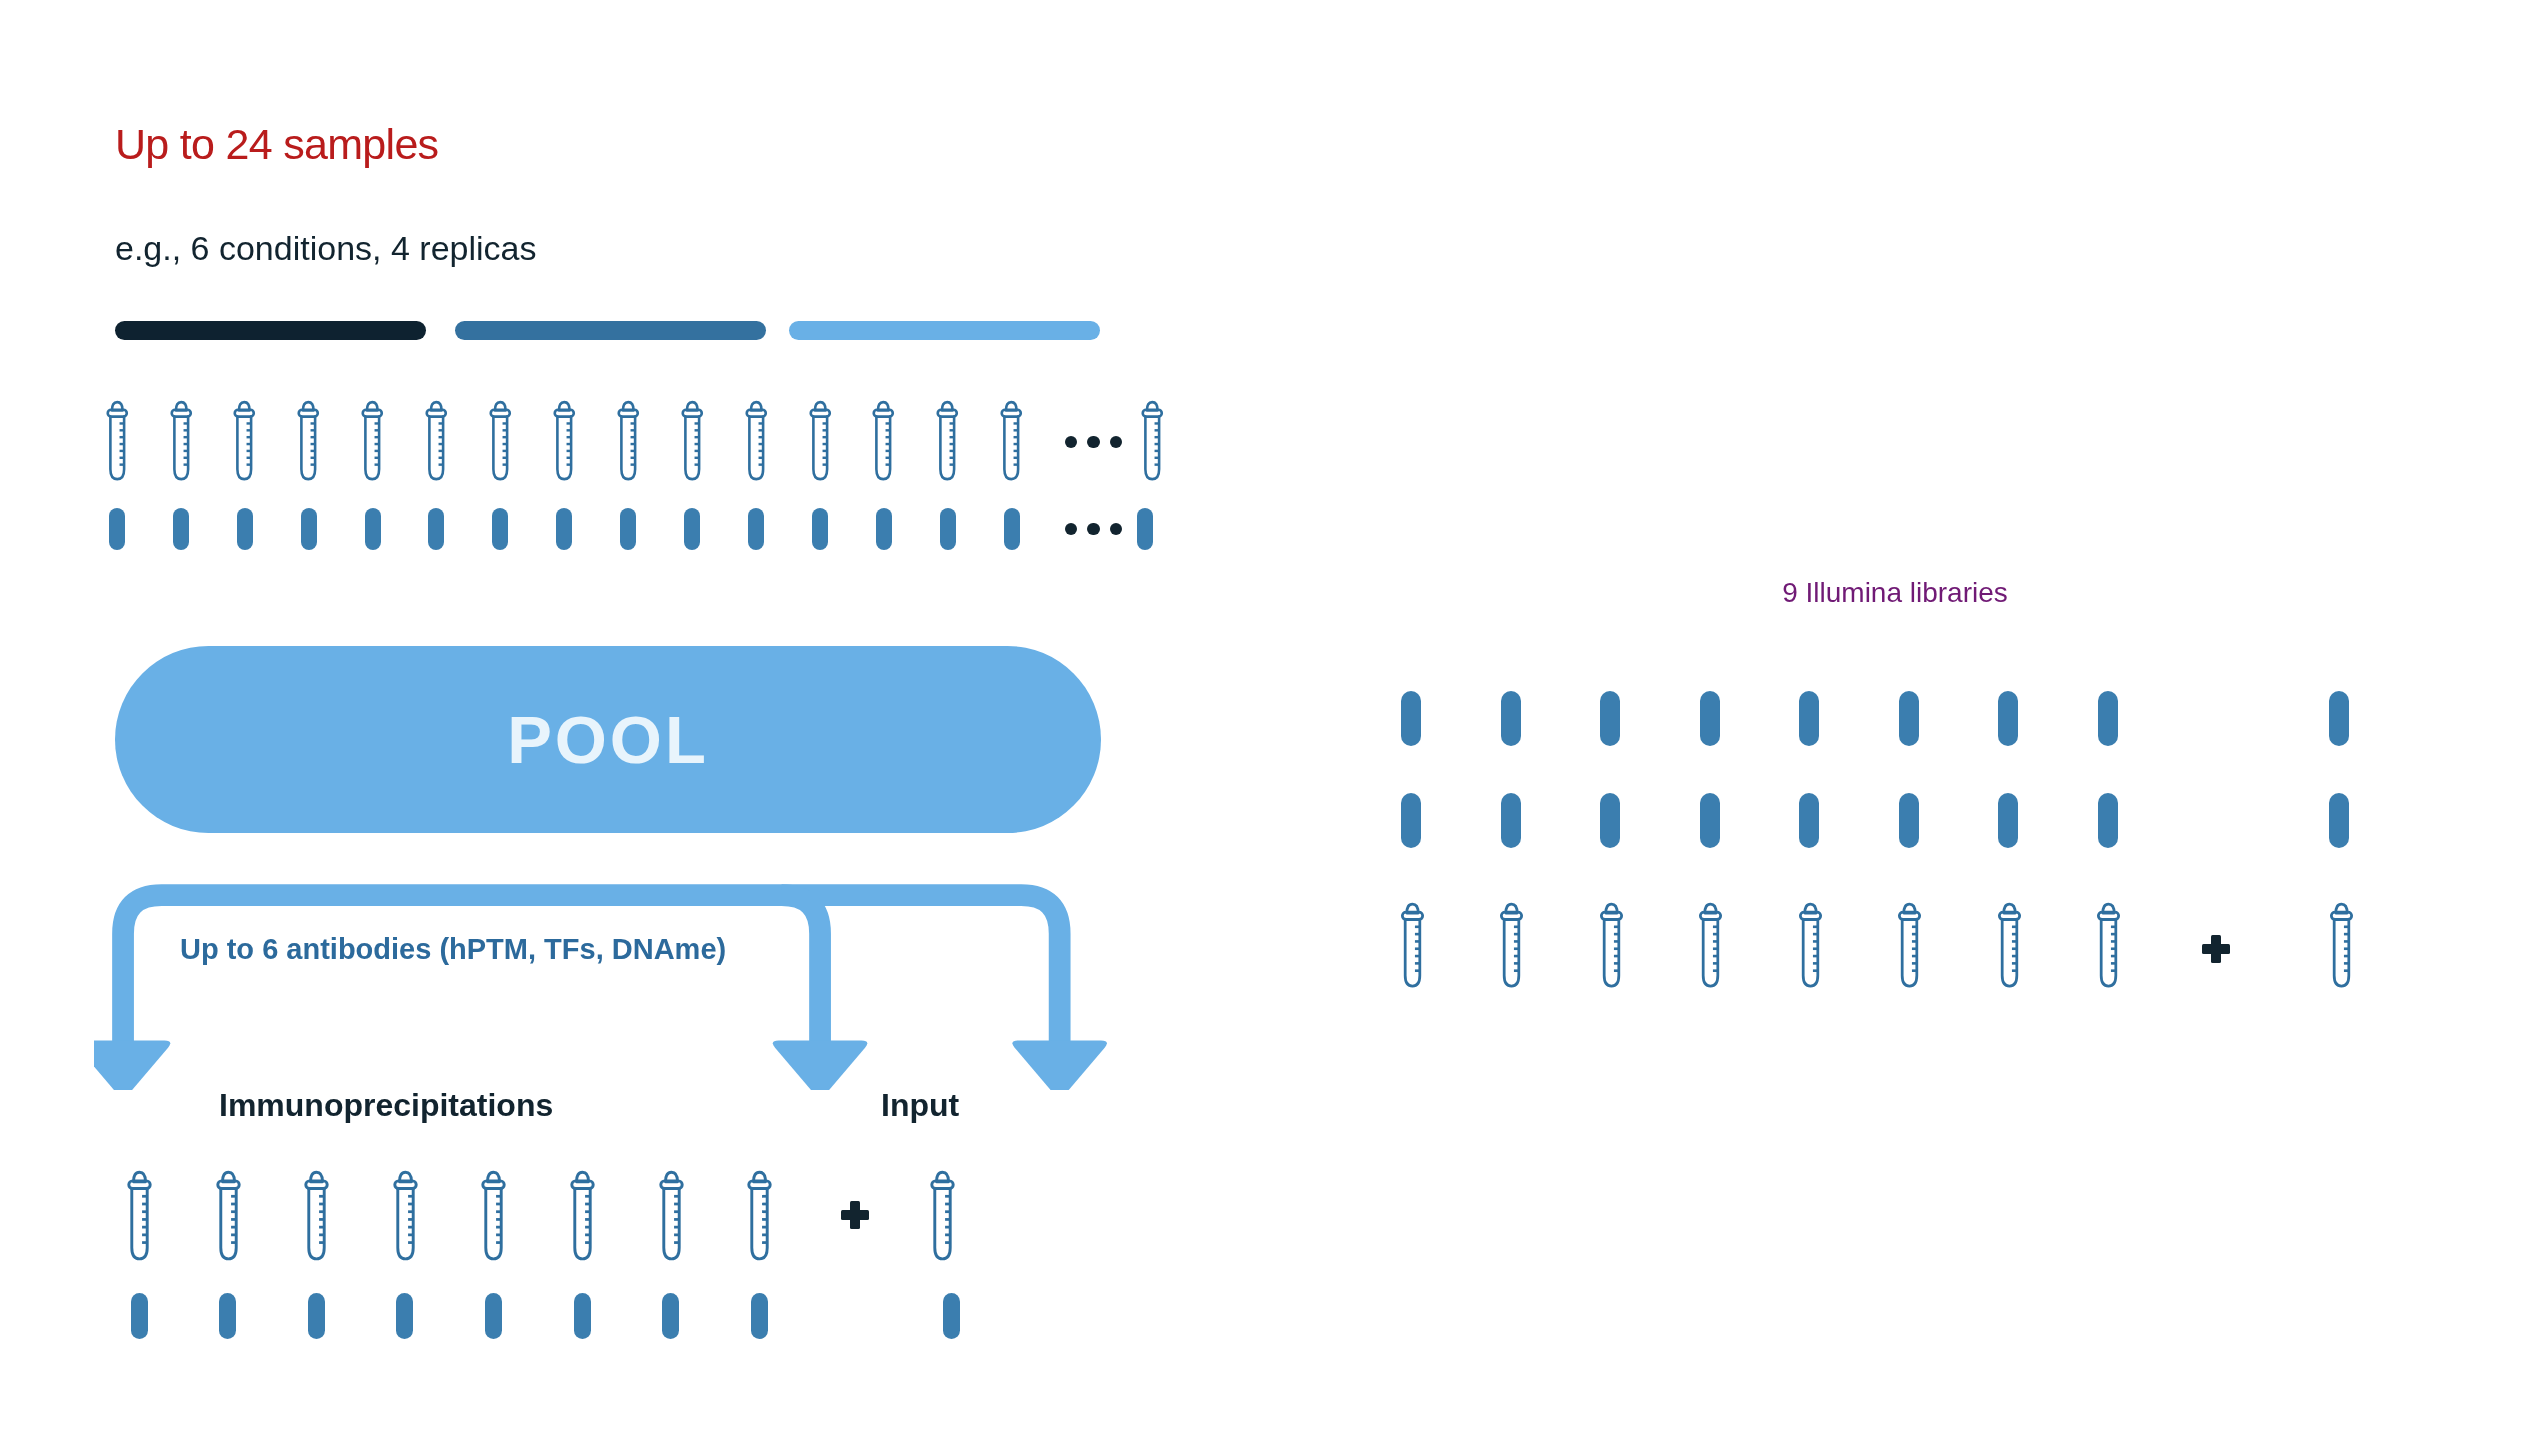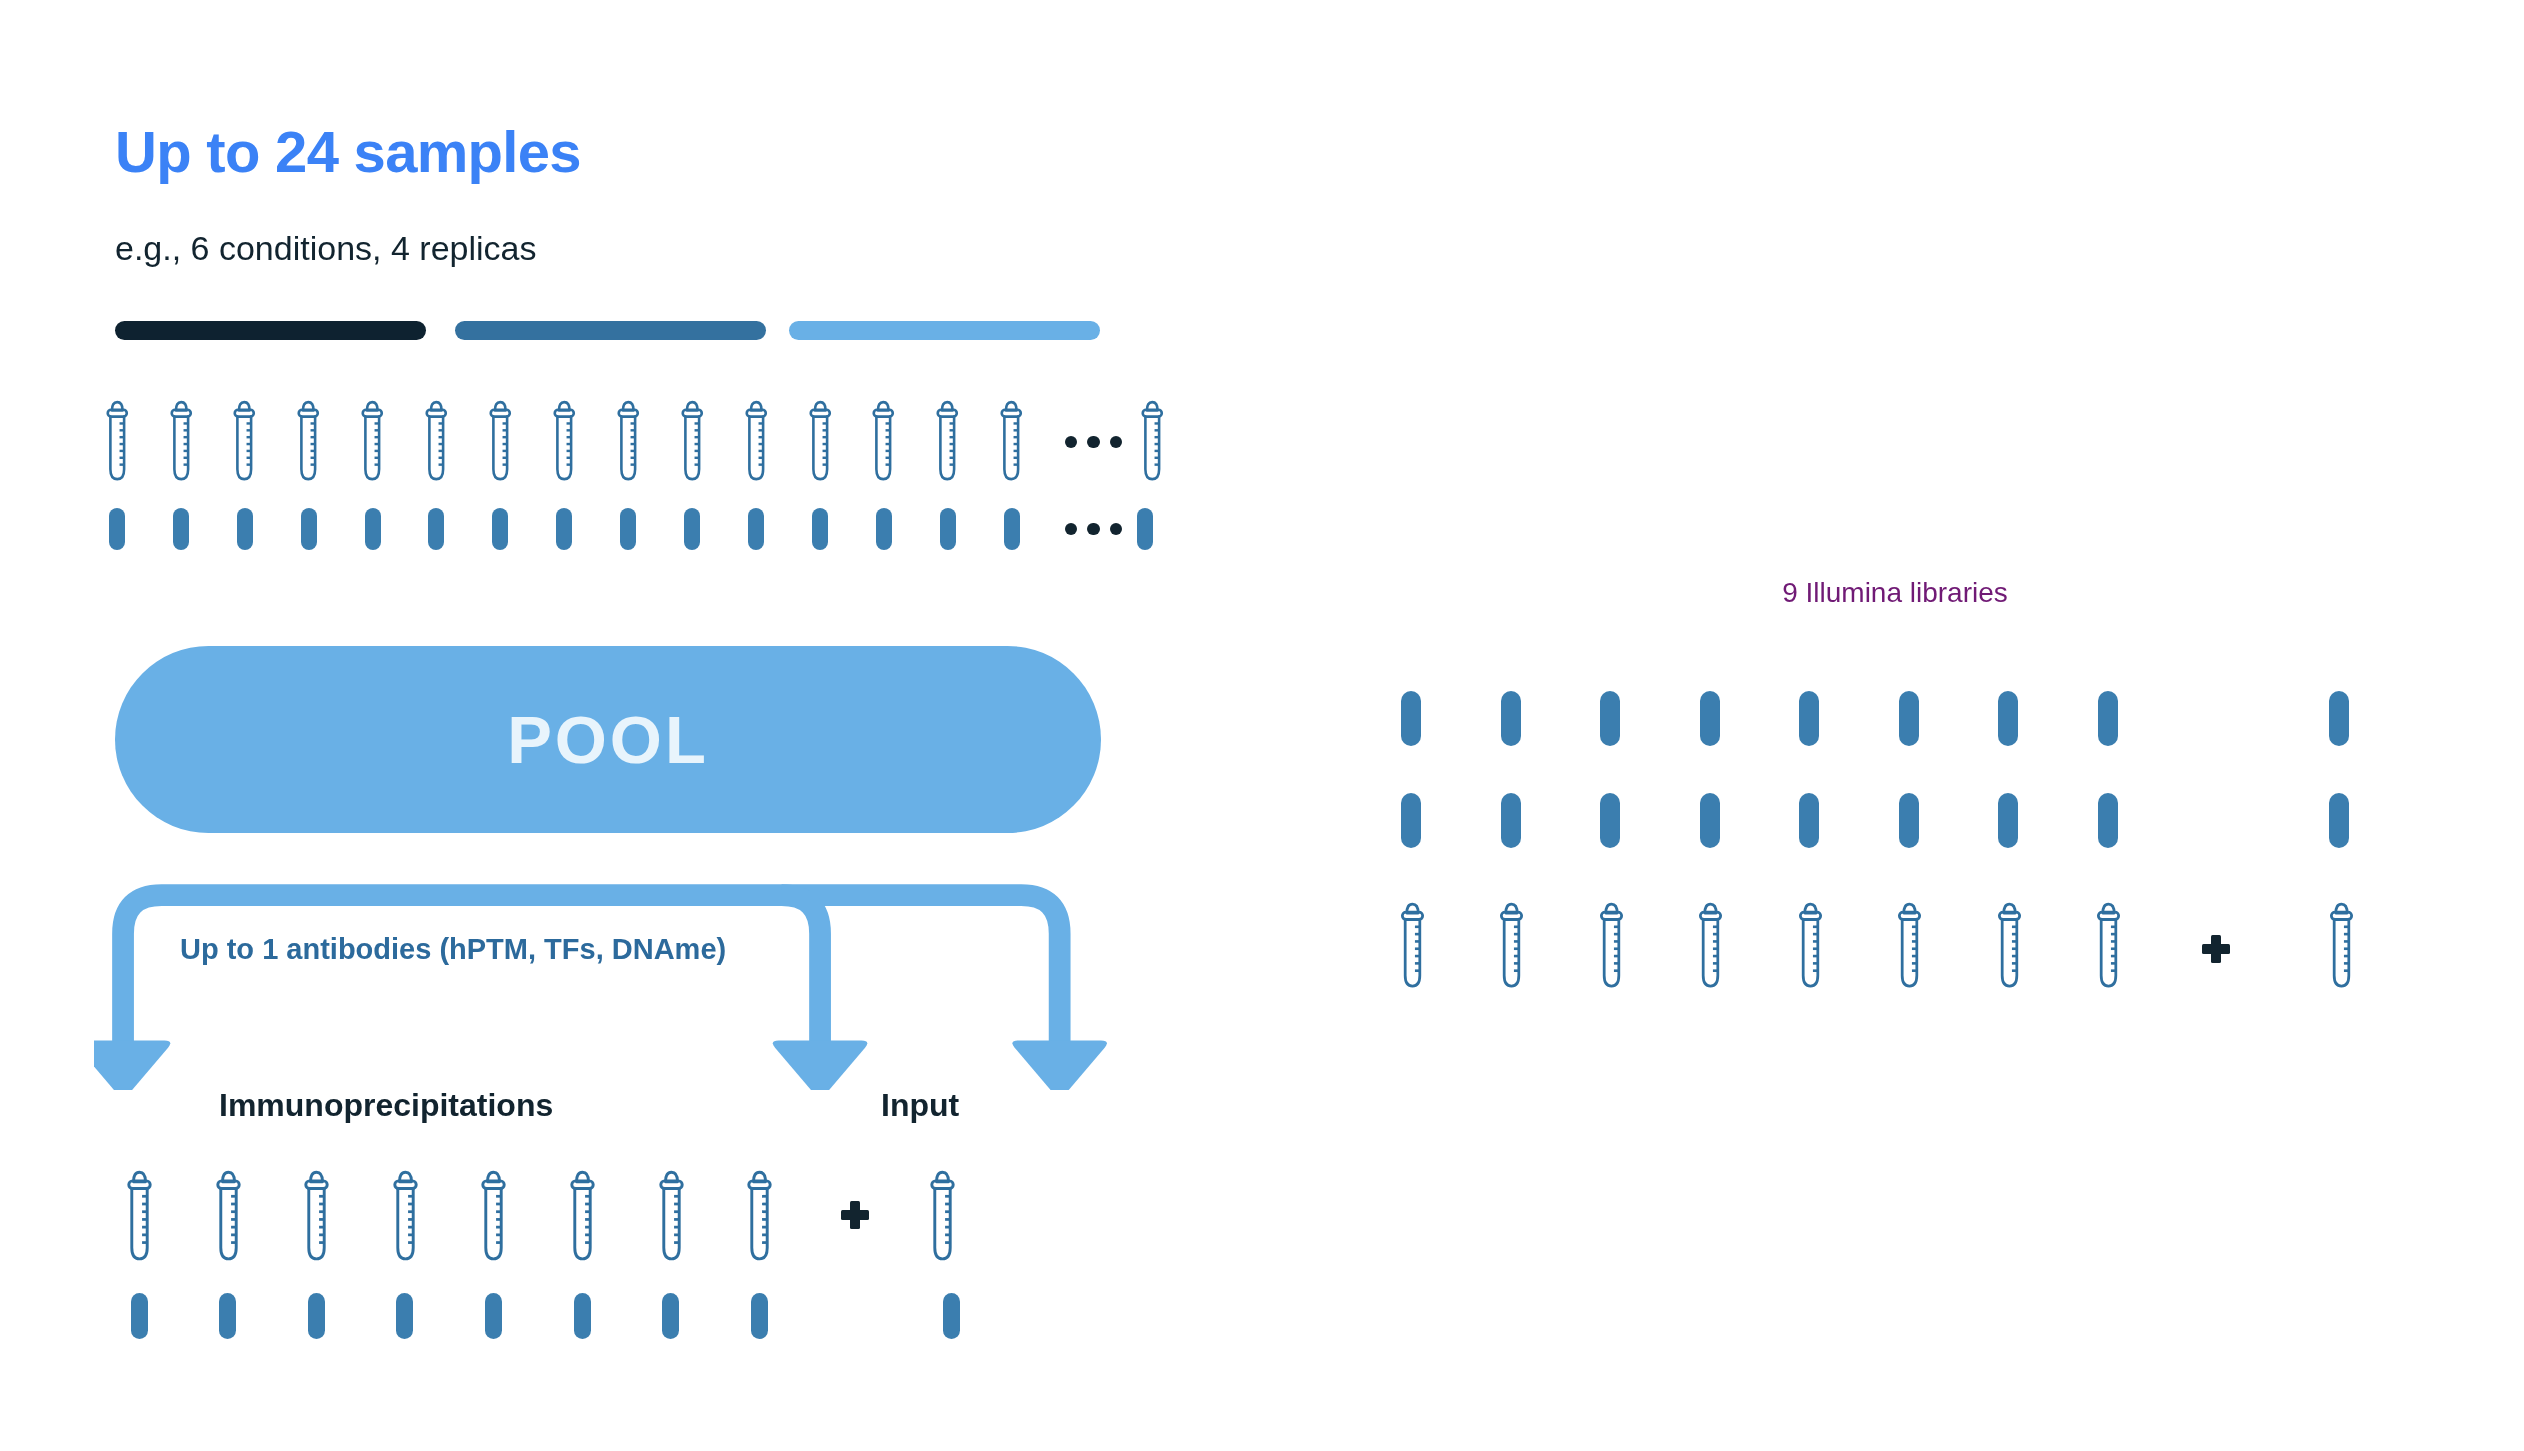--- a/index.html
+++ b/index.html
@@ -5,22 +5,22 @@
   html,body{margin:0;padding:0;background:#ffffff;}
   body{
     width:2525px;height:1452px;position:relative;overflow:hidden;
     font-family:"Liberation Sans","DejaVu Sans",sans-serif;
     color:#12242f;
   }
   .stage{position:absolute;left:0;top:0;width:2525px;height:1452px;}
 
   
   .title{
-    position:absolute;font-size:58px;font-weight:bold;letter-spacing:-0.7px;
-    color:#3b82f6;white-space:nowrap;line-height:1;
+    position:absolute;font-size:43px;font-weight:normal;letter-spacing:-0.7px;
+    color:#b91c1c;white-space:nowrap;line-height:1;
   }
   .subtitle{
     position:absolute;font-size:34px;font-weight:normal;color:#12242f;
     white-space:nowrap;line-height:1;
   }
   .sectionlabel{
     position:absolute;font-size:32px;color:#12242f;white-space:nowrap;line-height:1;font-weight:bold;
   }
   .bracket-label{
     position:absolute;font-size:29px;font-weight:bold;color:#2c6a9c;
@@ -415,21 +415,21 @@
 
         <path d="M 1000 265 L 1000 75 Q 1000 22 947 22"></path>
       </g>
 
       <path d="M 40 305 L -22 232 Q -30 222 -17 222 L 97 222 Q 110 222 102 232 Z" fill="#69b0e6"></path>
       <path d="M 1000 305 L 938 232 Q 930 222 943 222 L 1057 222 Q 1070 222 1062 232 Z" fill="#69b0e6"></path>
       <path d="M 1330 305 L 1268 232 Q 1260 222 1273 222 L 1387 222 Q 1400 222 1392 232 Z" fill="#69b0e6"></path>
     </svg>
   </div>
 
-  <div class="bracket-label" style="left:180px;top:935px;">Up to 1 antibodies (hPTM, TFs, DNAme)</div>
+  <div class="bracket-label" style="left:180px;top:935px;">Up to 6 antibodies (hPTM, TFs, DNAme)</div>
 
   <div class="sectionlabel" style="left:219px;top:1089px;">Immunoprecipitations</div>
   <div class="sectionlabel" style="left:881px;top:1089px;">Input</div>
 
   <div id="ip-tube-row">
       <div class="tube" style="left: 122px; top: 1168px; width: 35px; height: 96px;">
         <svg viewBox="0 0 40 112" width="35" height="96">
           <g fill="none" stroke="#2f6f9f" stroke-width="3.4" stroke-linecap="round" stroke-linejoin="round">
             <path d="M13 16 Q13 5 20 5 Q27 5 27 16 Z"></path>
             <rect x="7.5" y="15" width="25" height="9" rx="4.5"></rect>

